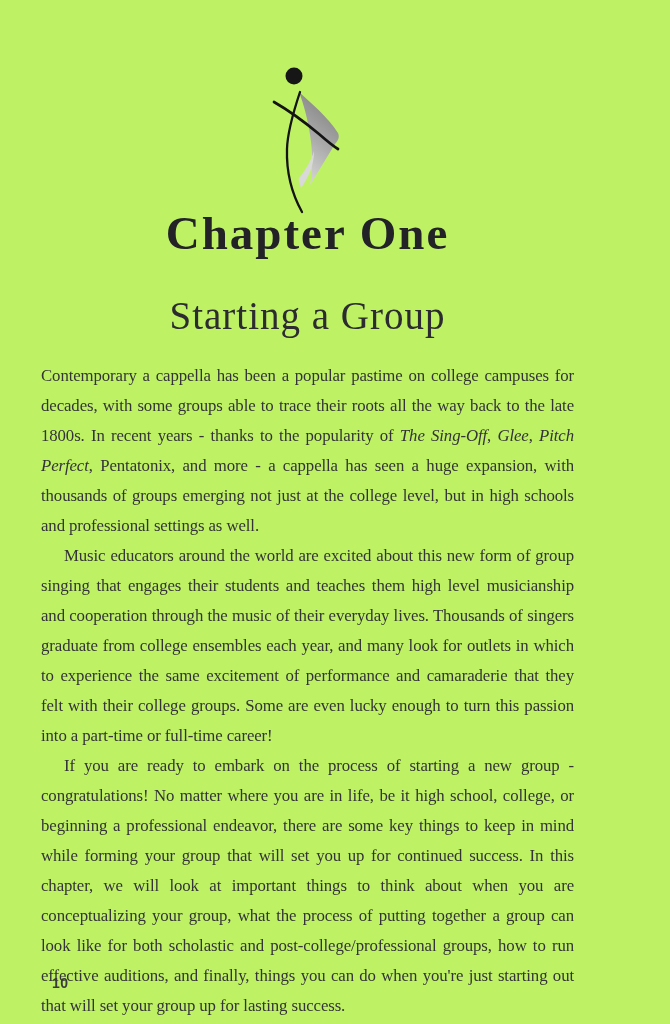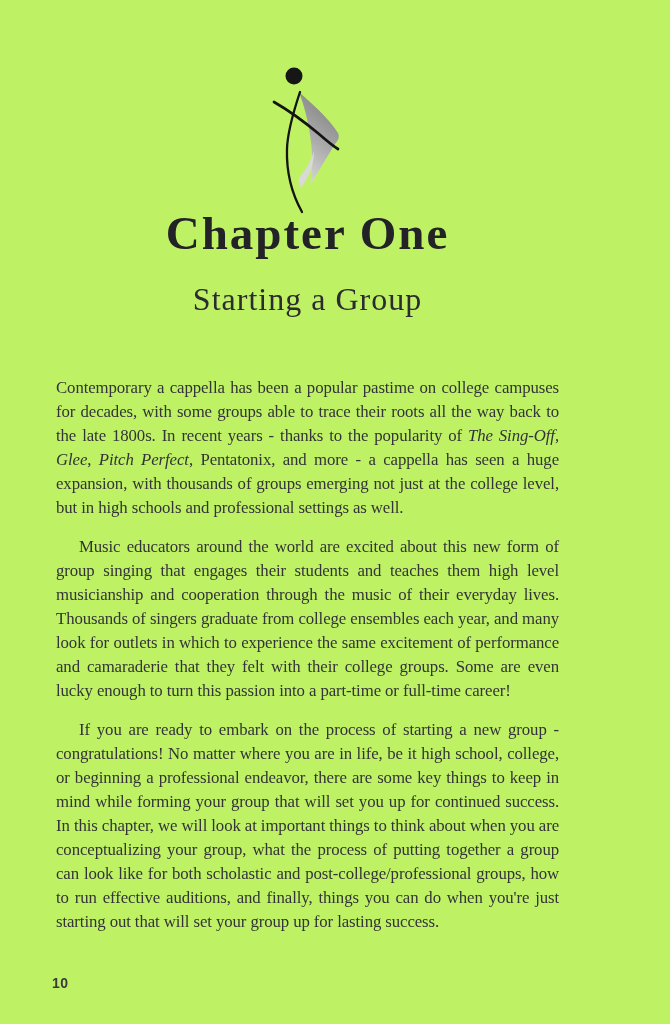--- a/index.html
+++ b/index.html
@@ -34,42 +34,42 @@
     font-family: "Liberation Serif", serif;
     font-size: 47px;
     font-weight: 700;
     letter-spacing: 2px;
     line-height: 54px;
     color: #232327;
   }
   .chapter-title {
     position: absolute;
     left: 41px;
-    top: 277px;
+    top: 294px;
     width: 533px;
     margin: 0;
     text-align: center;
     font-family: "Liberation Serif", serif;
-    font-size: 32px;
+    font-size: 39px;
     font-weight: 400;
     letter-spacing: 1px;
     line-height: 44px;
     color: #2b2b30;
   }
   .body-text {
     position: absolute;
     left: 41px;
     top: 361px;
     width: 533px;
   }
   .body-text p {
-    margin: 15px;
+    margin: 0;
     font-size: 16.8px;
     letter-spacing: -0.1px;
-    line-height: 24px;
+    line-height: 30px;
     text-align: justify;
     color: #333338;
   }
   .body-text p.indented {
     text-indent: 23px;
   }
   .body-text em {
     font-style: italic;
   }
   .page-number {

